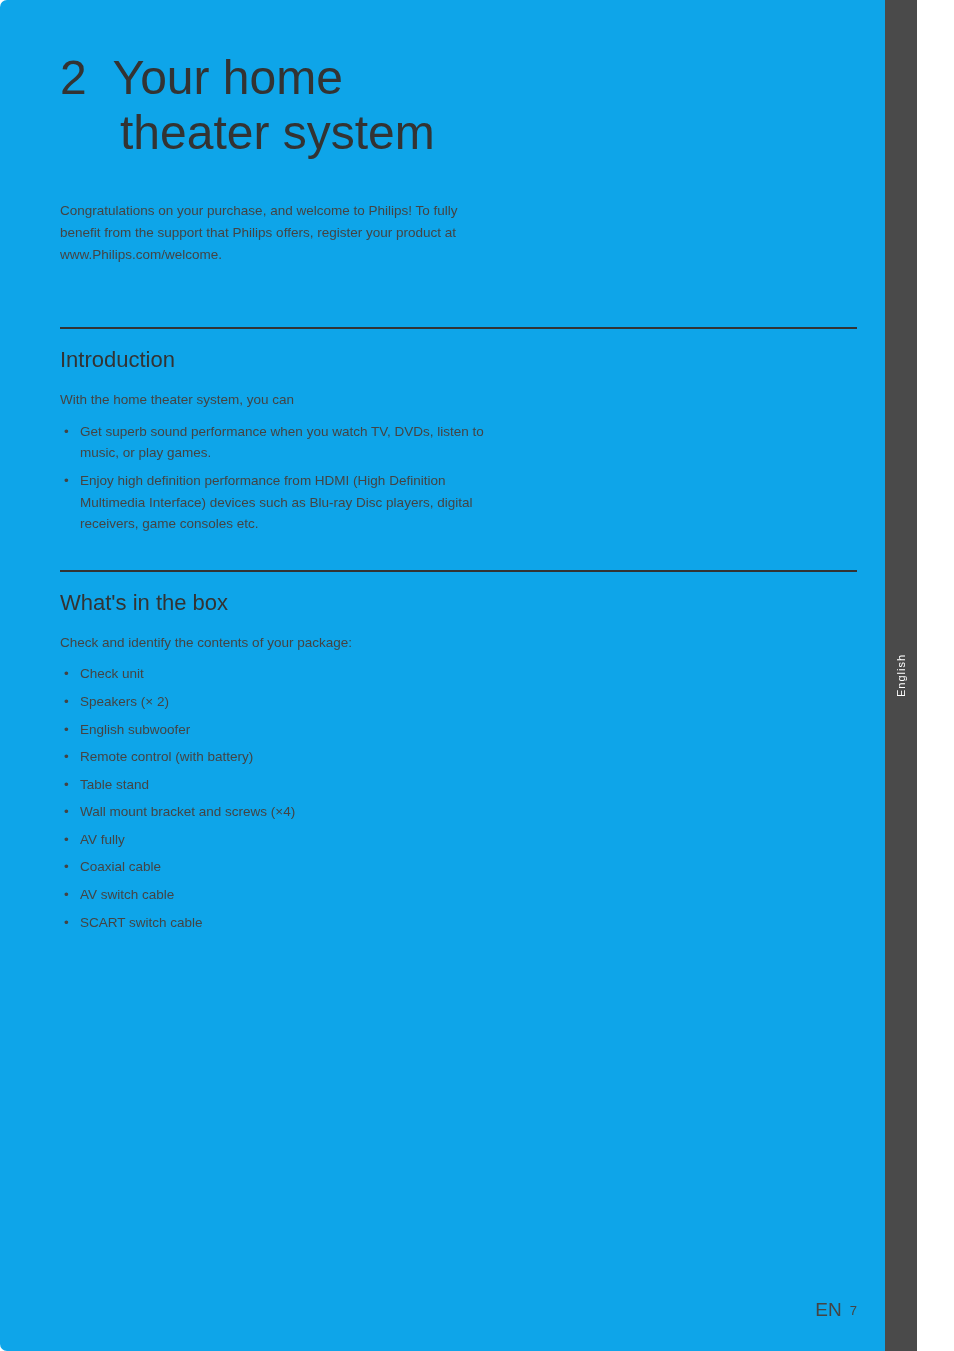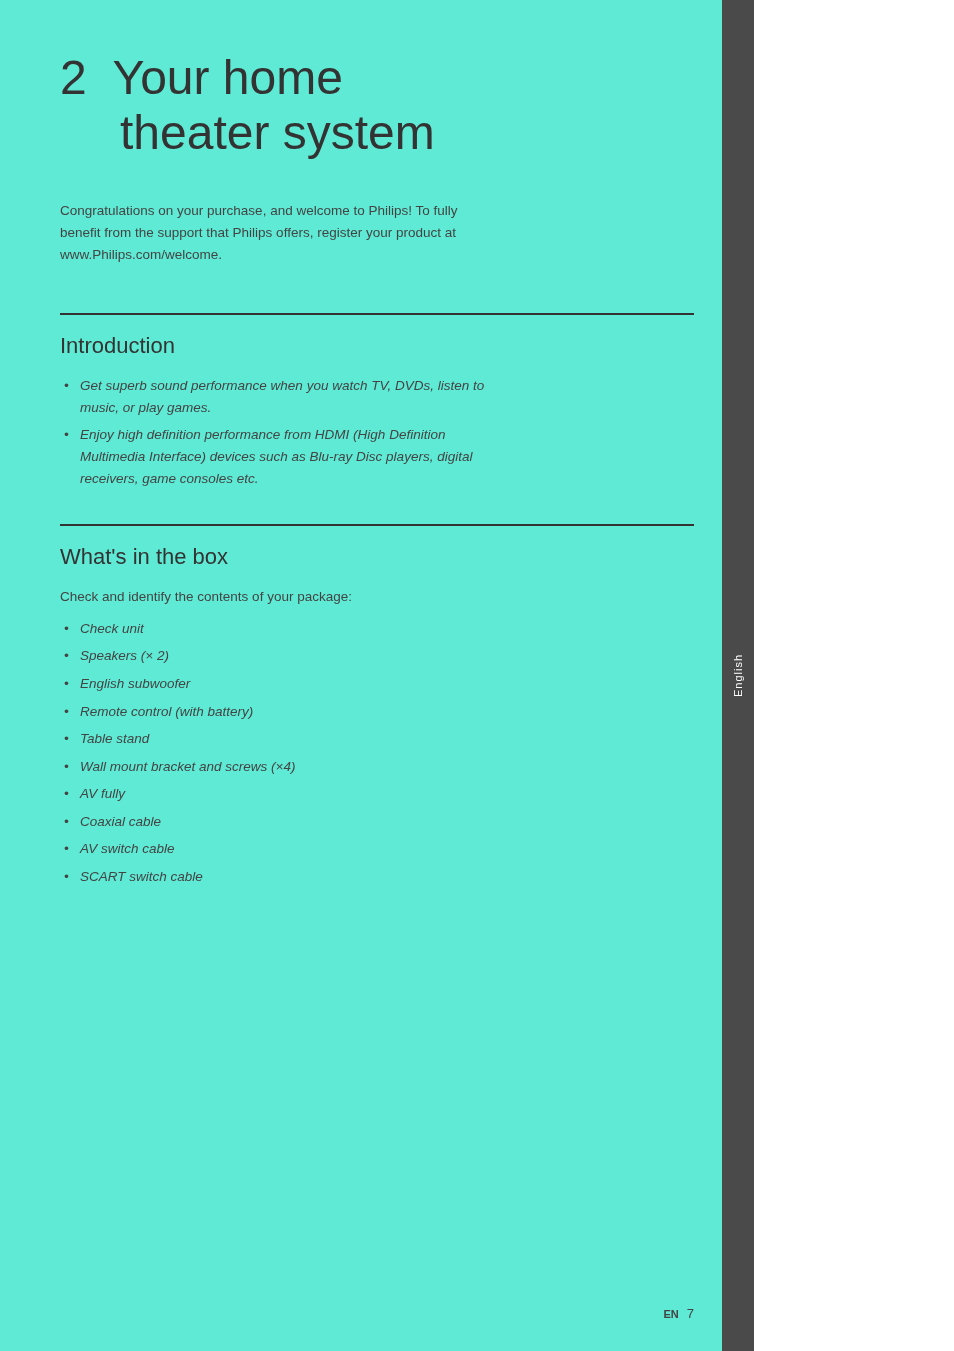--- a/index.html
+++ b/index.html
@@ -11,25 +11,26 @@
     body {
       background: #ffffff;
       font-family: 'Arial', sans-serif;
       width: 954px;
       min-height: 1351px;
       position: relative;
       overflow-x: hidden;
     }
 
     .page-container {
-      width: 754px;
+      width: 917px;
       min-height: 1351px;
-      background: #5eead4;
+      background: #0ea5e9;
       position: relative;
       display: flex;
+      border-radius: 7px;
     }
 
     .sidebar {
       width: 32px;
       background: #4a4a4a;
       position: absolute;
       right: 0;
       top: 0;
       bottom: 0;
       min-height: 1351px;
@@ -59,21 +60,21 @@
       font-weight: 300;
       color: #333333;
       line-height: 1.15;
       margin-bottom: 40px;
     }
 
     .intro-paragraph {
       font-size: 13.5px;
       color: #444444;
       line-height: 1.6;
-      margin-bottom: 48px;
+      margin-bottom: 62px;
       max-width: 420px;
     }
 
     .section {
       margin-bottom: 35px;
     }
 
     .section-divider {
       border: none;
       border-top: 2px solid #333333;
@@ -102,21 +103,20 @@
       max-width: 440px;
     }
 
     .bullet-list li {
       font-size: 13.5px;
       color: #444444;
       line-height: 1.6;
       padding-left: 20px;
       position: relative;
       margin-bottom: 6px;
-      font-style: italic;
     }
 
     .bullet-list li::before {
       content: '•';
       position: absolute;
       left: 4px;
       top: 0;
       font-size: 13.5px;
       color: #444444;
     }
@@ -126,23 +126,22 @@
       bottom: 30px;
       right: 60px;
       font-size: 13px;
       color: #444444;
       display: flex;
       align-items: center;
       gap: 8px;
     }
 
     .page-footer .lang {
-      font-size: 11px;
-      color: #444444;
-      font-weight: bold;
+      font-size: 19px;
+      color: #444444;
     }
 
     .page-footer .page-num {
       font-size: 13px;
       color: #444444;
     }
   </style>
 </head>
 <body>
 
@@ -154,20 +153,21 @@
       <span>2</span>&nbsp;
       <span>Your home</span><br>
       <span style="padding-left: 60px; margin-top: 28px;">theater system</span>
     </h1>
 
     <p class="intro-paragraph">Congratulations on your purchase, and welcome to Philips! To fully benefit from the support that Philips offers, register your product at www.Philips.com/welcome.</p>
 
     <div class="section">
       <hr class="section-divider">
       <h2 class="section-title">Introduction</h2>
+      <p class="section-text">With the home theater system, you can</p>
       <ul class="bullet-list">
         <li>Get superb sound performance when you watch TV, DVDs, listen to music, or play games.</li>
         <li>Enjoy high definition performance from HDMI (High Definition Multimedia Interface) devices such as Blu-ray Disc players, digital receivers, game consoles etc.</li>
       </ul>
     </div>
 
     <div class="section">
       <hr class="section-divider">
       <h2 class="section-title">What's in the box</h2>
       <p class="section-text">Check and identify the contents of your package:</p>

